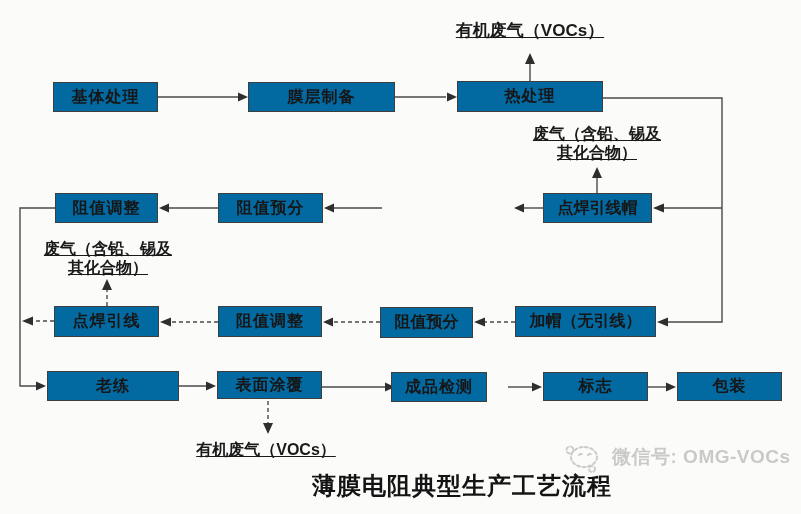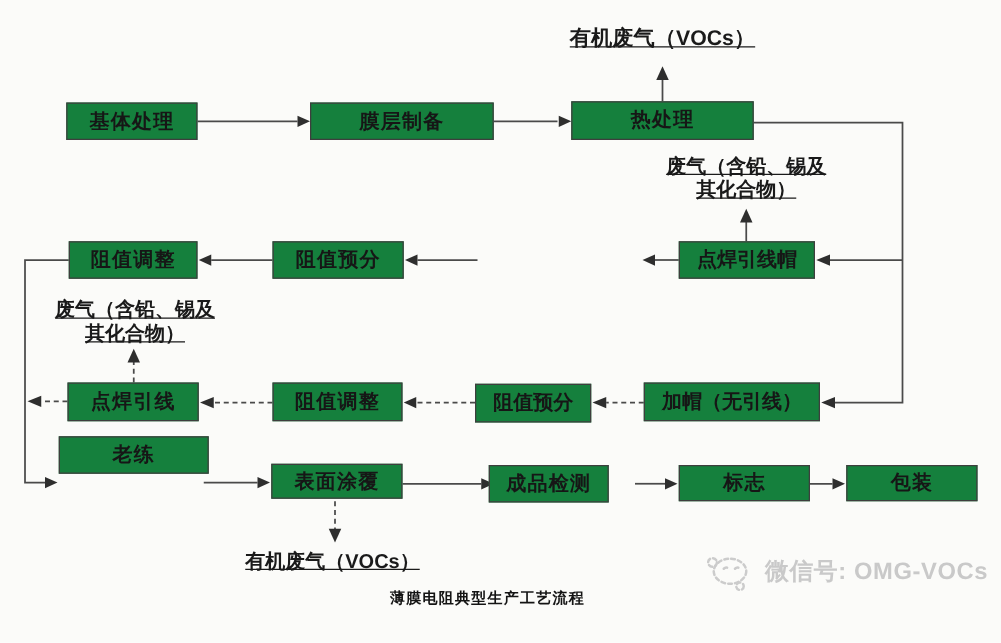--- a/index.html
+++ b/index.html
@@ -1,31 +1,31 @@
 <!DOCTYPE html>
 <html><head>
 <meta charset="utf-8">
 <style>
   html,body{margin:0;padding:0;}
   body{font-family:"Liberation Sans","DejaVu Sans",sans-serif;}
   .stage{position:relative;width:801px;height:514px;background:#fbfbf9;overflow:hidden;}
   .stage svg.wires{position:absolute;left:0;top:0;}
   .box{
-    position:absolute;background:#15803d;border:1.5px solid #3e3e3e;
+    position:absolute;background:#0369a1;border:1.5px solid #3e3e3e;
     display:flex;align-items:center;justify-content:center;
     font-size:16px;font-weight:bold;color:#161616;letter-spacing:1px;
     box-sizing:border-box;white-space:nowrap;
   }
   .lbl{
     position:absolute;font-weight:bold;color:#1a1a1a;font-size:16px;
     text-align:center;line-height:19px;white-space:nowrap;text-decoration:underline;
   }
   .lbl.big{font-size:17px;}
   .title{
-    position:absolute;font-size:12px;font-weight:bold;color:#141414;
+    position:absolute;font-size:24px;font-weight:bold;color:#141414;
     letter-spacing:1px;white-space:nowrap;
   }
   .watermark{
     position:absolute;display:flex;align-items:center;gap:6px;
     color:#c9c9c9;font-size:19px;font-weight:bold;letter-spacing:.5px;white-space:nowrap;
   }
 </style>
 </head>
 <body>
 
@@ -94,21 +94,21 @@
 
   <div class="box" style="left:55px;top:193px;width:103px;height:30px">阻值调整</div>
   <div class="box" style="left:218px;top:193px;width:105px;height:30px">阻值预分</div>
   <div class="box" style="left:543px;top:193px;width:109px;height:30px;letter-spacing:0">点焊引线帽</div>
 
   <div class="box" style="left:54px;top:306px;width:105px;height:31px">点焊引线</div>
   <div class="box" style="left:218px;top:306px;width:104px;height:31px">阻值调整</div>
   <div class="box" style="left:380px;top:307px;width:93px;height:31px;letter-spacing:0">阻值预分</div>
   <div class="box" style="left:515px;top:306px;width:141px;height:31px;letter-spacing:0">加帽（无引线）</div>
 
-  <div class="box" style="left:47px;top:349px;width:120px;height:30px">老练</div>
+  <div class="box" style="left:47px;top:371px;width:132px;height:30px">老练</div>
   <div class="box" style="left:217px;top:371px;width:105px;height:28px">表面涂覆</div>
   <div class="box" style="left:391px;top:372px;width:96px;height:30px">成品检测</div>
   <div class="box" style="left:543px;top:372px;width:105px;height:29px">标志</div>
   <div class="box" style="left:677px;top:372px;width:105px;height:29px">包装</div>
 
   <div class="lbl big" style="left:455px;top:21px;width:150px">有机废气（VOCs）</div>
 
   <div class="lbl" style="left:515px;top:124px;width:164px">
     <div>废气（含铅、锡及</div>
     <div>其化合物）</div>

